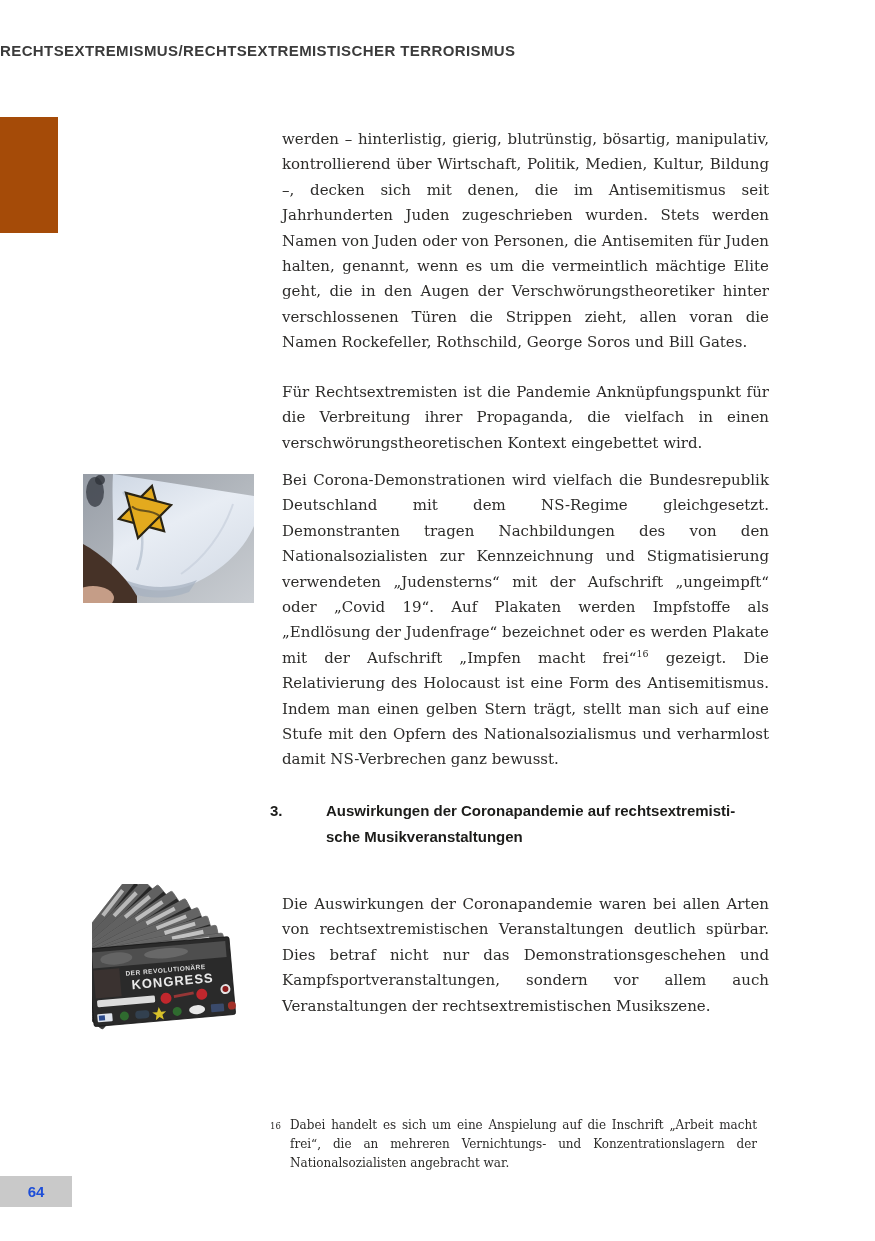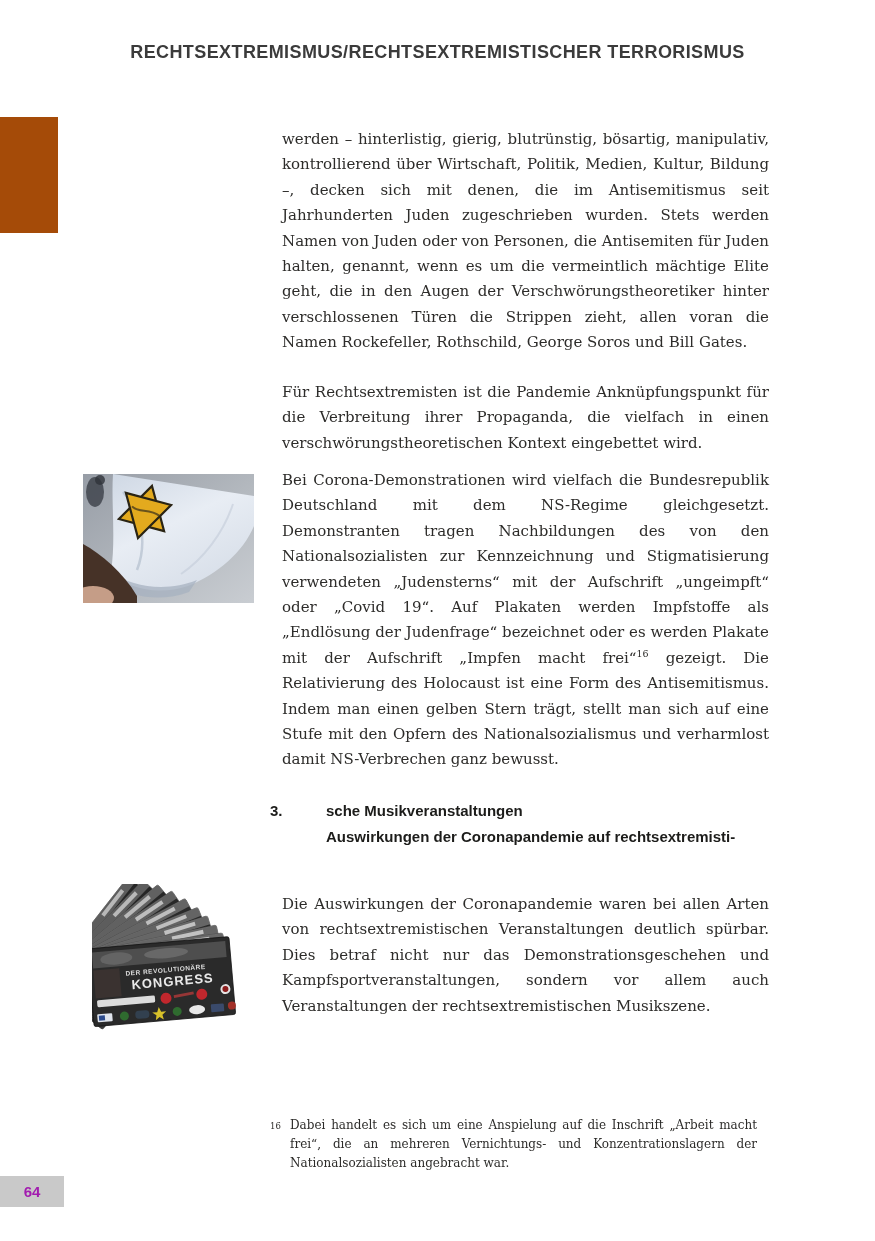--- a/index.html
+++ b/index.html
@@ -1,22 +1,22 @@
 <!DOCTYPE html>
 <html lang="de"><head>
 <meta charset="utf-8">
 <style>
   html,body{margin:0;padding:0;background:#ffffff;}
   .page{
     position:relative;width:875px;height:1241px;background:#ffffff;
     font-family:"DejaVu Serif",serif;color:#2d2c2a;overflow:hidden;
   }
   .running-header{
-    position:absolute;top:42px;left:0;width:875px;text-align:center;
-    font-family:"Liberation Sans",sans-serif;font-size:18px;font-weight:700;
+    position:absolute;top:42px;left:0;width:875px;text-align:left;
+    font-family:"Liberation Sans",sans-serif;font-size:15px;font-weight:700;
     letter-spacing:0.4px;color:#3b3b3b;
   }
   .accent-tab{position:absolute;left:0;top:117px;width:58px;height:116px;background:#a54b08;}
   .body-par{
     position:absolute;left:270px;width:487px;margin:12px;
     font-size:15px;line-height:25.4px;text-align:justify;color:#2d2c2a;
   }
   .p1{top:115px;} .p2{top:368px;} .p3{top:456px;} .p4{top:880px;} .p5{top:1024px;}
   sup.fnref{font-size:9.5px;line-height:0;}
   .section-heading{
@@ -27,23 +27,23 @@
   .heading-number{width:56px;flex:0 0 56px;}
   .heading-text{flex:1;}
   .heading-line{display:block;white-space:nowrap;}
   .footnote{
     position:absolute;left:270px;top:1116px;width:487px;display:flex;
     font-size:12px;line-height:19px;color:#2d2c2a;
   }
   .footnote-marker{flex:0 0 20px;font-size:8.5px;padding-top:1px;}
   .footnote-text{flex:1;text-align:justify;}
   .page-number{
-    position:absolute;left:0;top:1176px;width:64px;height:31px;background:#c9c9c9;
+    position:absolute;left:0;top:1176px;width:72px;height:31px;background:#c9c9c9;
     display:flex;align-items:center;justify-content:center;
-    font-family:"Liberation Sans",sans-serif;font-weight:700;font-size:15px;color:#a21caf;
+    font-family:"Liberation Sans",sans-serif;font-weight:700;font-size:15px;color:#1d4ed8;
   }
   .photo{position:absolute;}
   .photo-star{left:83px;top:474px;width:171px;height:129px;}
   .photo-tickets{left:92px;top:884px;width:150px;height:148px;}
   svg{display:block;}
 </style>
 </head>
 <body>
 
 <div class="page">
@@ -163,22 +163,22 @@
 
   <p class="body-par p1">werden – hinterlistig, gierig, blutrünstig, bösartig, manipulativ, kontrollierend über Wirtschaft, Politik, Medien, Kultur, Bildung –, decken sich mit denen, die im Antisemitismus seit Jahrhunderten Juden zugeschrieben wurden. Stets werden Namen von Juden oder von Personen, die Antisemiten für Juden halten, genannt, wenn es um die vermeintlich mächtige Elite geht, die in den Augen der Verschwörungstheoretiker hinter verschlossenen Türen die Strippen zieht, allen voran die Namen Rockefeller, Rothschild, George Soros und Bill Gates.</p>
 
   <p class="body-par p2">Für Rechtsextremisten ist die Pandemie Anknüpfungspunkt für die Verbreitung ihrer Propaganda, die vielfach in einen verschwörungstheoretischen Kontext eingebettet wird.</p>
 
   <p class="body-par p3"><span>Bei Corona-Demonstrationen wird vielfach die Bundesrepublik Deutschland mit dem NS-Regime gleichgesetzt. Demonstranten tragen Nachbildungen des von den Nationalsozialisten zur Kennzeichnung und Stigmatisierung verwendeten „Judensterns“ mit der Aufschrift „ungeimpft“ oder „Covid 19“. Auf Plakaten werden Impfstoffe als „Endlösung der Judenfrage“ bezeichnet oder es werden Plakate mit der Aufschrift „Impfen macht frei“</span><sup class="fnref">16</sup><span> gezeigt. Die Relativierung des Holocaust ist eine Form des Antisemitismus. Indem man einen gelben Stern trägt, stellt man sich auf eine Stufe mit den Opfern des Nationalsozialismus und verharmlost damit NS-Verbrechen ganz bewusst.</span></p>
 
   <div class="section-heading">
     <div class="heading-number">3.</div>
     <div class="heading-text">
+      <span class="heading-line">Auswirkungen der Coronapandemie auf rechtsextremisti-</span>
       <span class="heading-line">sche Musikveranstaltungen</span>
-      <span class="heading-line">Auswirkungen der Coronapandemie auf rechtsextremisti-</span>
     </div>
   </div>
 
   <p class="body-par p4">Die Auswirkungen der Coronapandemie waren bei allen Arten von rechtsextremistischen Veranstaltungen deutlich spürbar. Dies betraf nicht nur das Demonstrationsgeschehen und Kampfsportveranstaltungen, sondern vor allem auch Veranstaltungen der rechtsextremistischen Musikszene.</p>
 
 
   <div class="footnote">
     <div class="footnote-marker">16</div>
     <div class="footnote-text">Dabei handelt es sich um eine Anspielung auf die Inschrift „Arbeit macht frei“, die an mehreren Vernichtungs- und Konzentrationslagern der Nationalsozialisten angebracht war.</div>
   </div>

